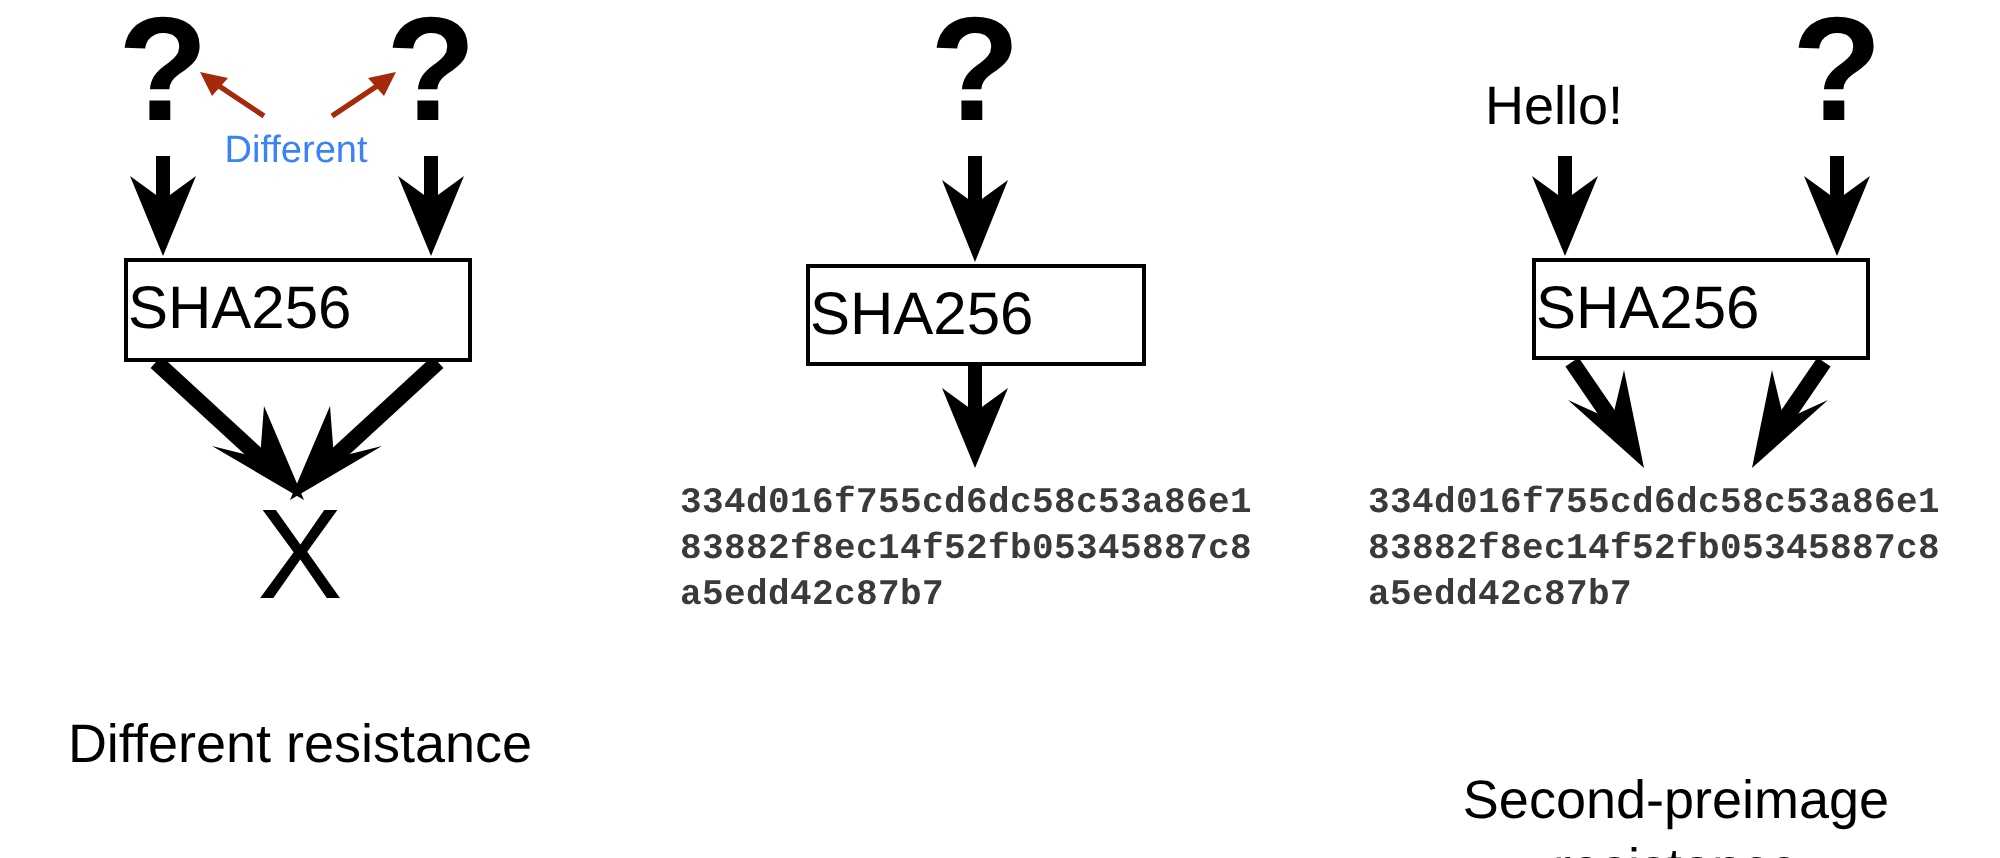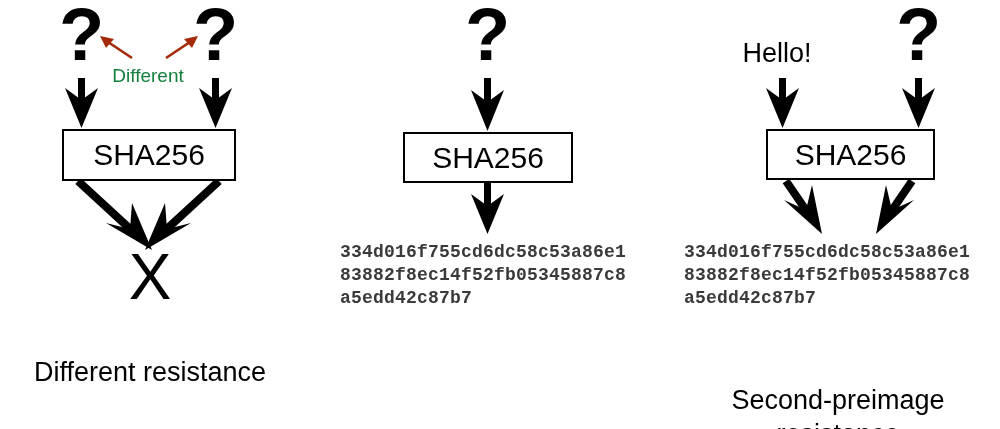--- a/index.html
+++ b/index.html
@@ -43,21 +43,20 @@
   }
 
   
   .sha-box {
     position: absolute;
     border: 2px solid #000000;
     background: #ffffff;
     box-sizing: border-box;
     display: flex;
     align-items: center;
-    justify-content: center;
   }
   .sha-box .sha-label {
     font-family: "Liberation Sans", sans-serif;
     font-size: 30px;
     line-height: 30px;
     color: #000000;
     letter-spacing: 0px;
   }
 
   
@@ -184,21 +183,21 @@
     </g>
   </g>
 </svg>
 
 <div class="panel" id="panel-collision">
 
   <div class="qmark" style="left:55px; top:-2px; width:53px;">?</div>
 
   <div class="qmark" style="left:189px; top:-2px; width:53px;">?</div>
 
-  <div class="annot" style="left:48px; top:66px; width:200px; color:#15803d;">Different</div>
+  <div class="annot" style="left:48px; top:66px; width:200px; color:#3b82f6;">Different</div>
 
   <div class="sha-box" style="left:62px; top:129px; width:174px; height:52px;">
     <span class="sha-label">SHA256</span>
   </div>
 
   <div class="xmark" style="left:115px; top:245px; width:70px;">X</div>
 
   <div class="caption" style="left:0px; top:355px; width:300px;">Different resistance</div>
 </div>
 

